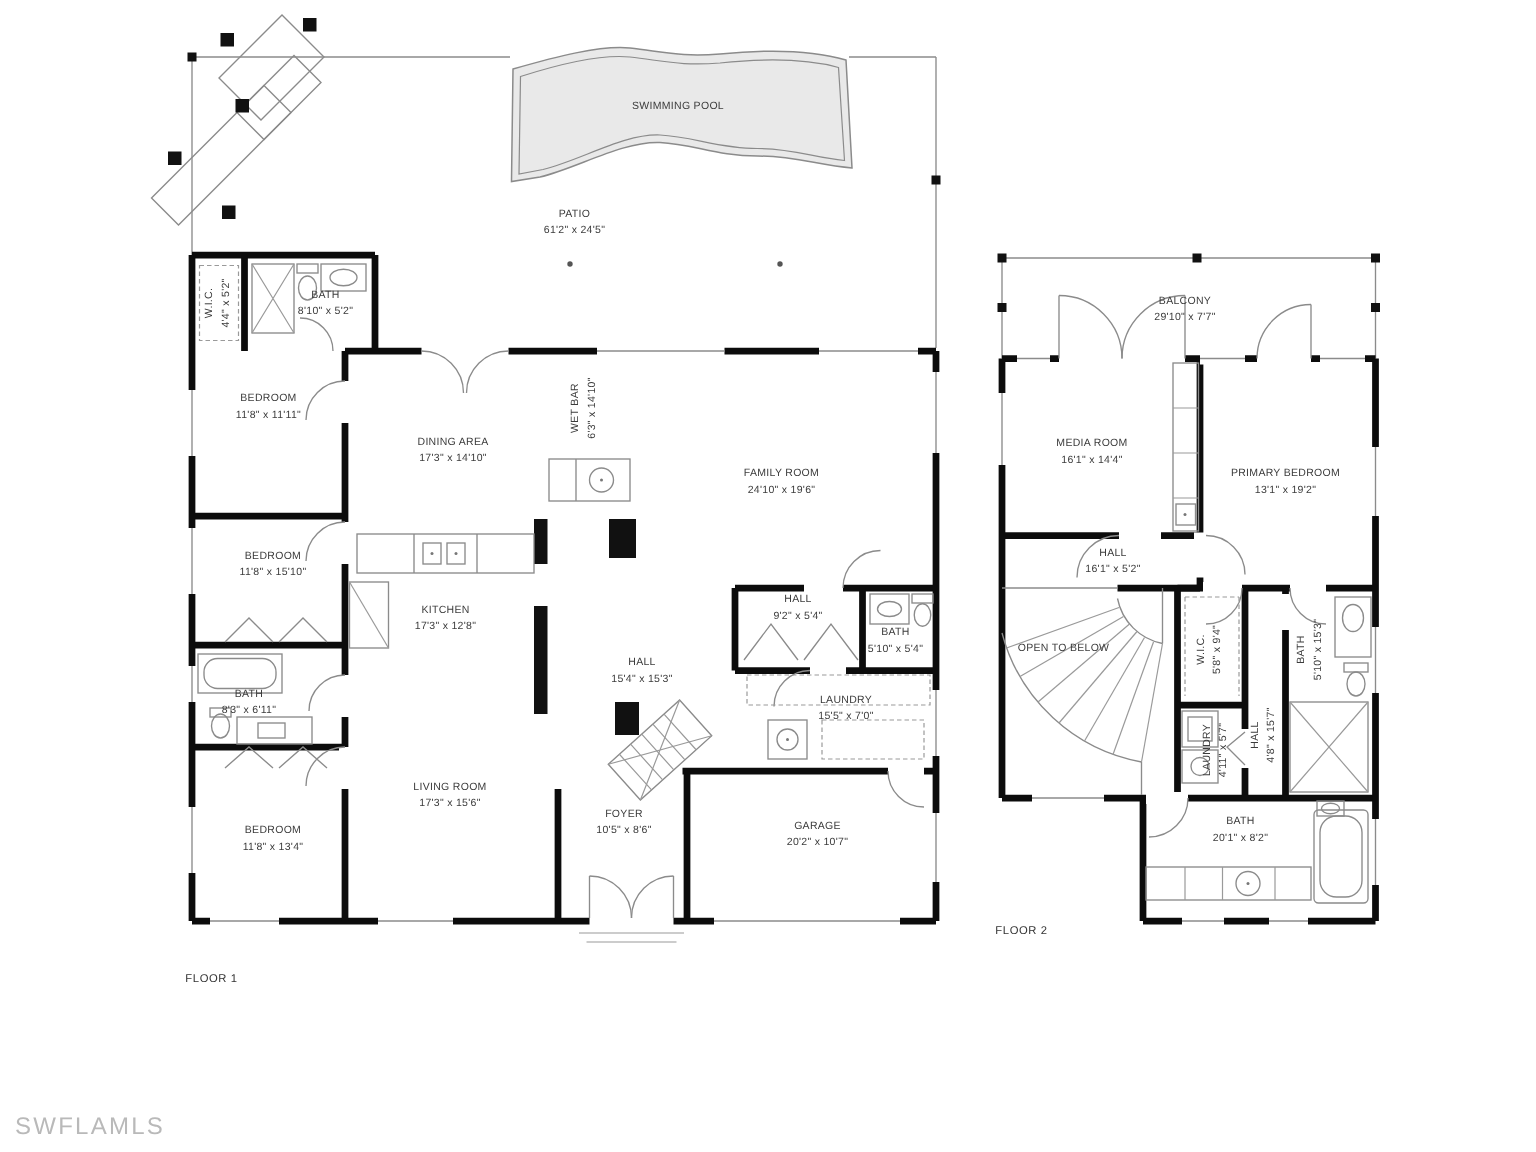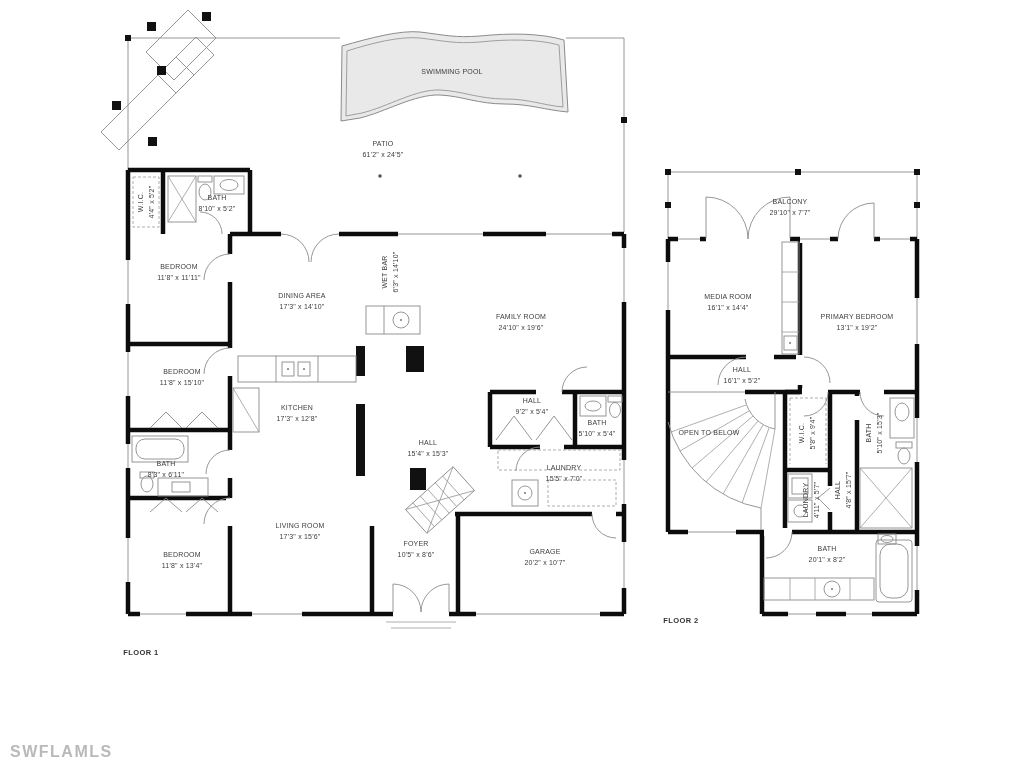--- a/index.html
+++ b/index.html
@@ -4,23 +4,23 @@
 <style>
   html,body{margin:0;padding:0;background:#ffffff;}
   #stage{position:relative;width:1024px;height:768px;background:#fff;overflow:hidden;
          font-family:"Liberation Sans","DejaVu Sans",sans-serif;}
   #plan-svg{position:absolute;left:0;top:0;}
   .label{position:absolute;transform:translate(-50%,-50%);text-align:center;
          font-size:7px;line-height:1.5;color:#3c3c3c;letter-spacing:.2px;white-space:nowrap;}
   .label .nm,.label .dm{display:block;}
   .vert{transform:translate(-50%,-50%) rotate(-90deg);}
   .caption{position:absolute;transform:translate(-50%,-50%);font-size:7.5px;color:#333;
-           letter-spacing:.4px;white-space:nowrap;font-weight:bold;}
+           letter-spacing:.4px;white-space:nowrap;}
   .watermark{position:absolute;left:10px;top:743px;font-size:16px;color:#b9b9b9;
-             letter-spacing:1.5px;font-weight:bold;}
+             letter-spacing:1.5px;}
   svg .wall{stroke:#0c0c0c;stroke-width:4.5;fill:none;}
   svg .thin{stroke:#8b8b8b;stroke-width:.9;fill:none;}
   svg .thin2{stroke:#9a9a9a;stroke-width:.8;fill:none;}
   svg .dash{stroke:#9a9a9a;stroke-width:.8;fill:none;stroke-dasharray:3 2;}
   svg .gap{fill:#ffffff;stroke:none;}
   svg .tick{fill:#111;stroke:none;}
 </style>
 </head>
 <body>
 

